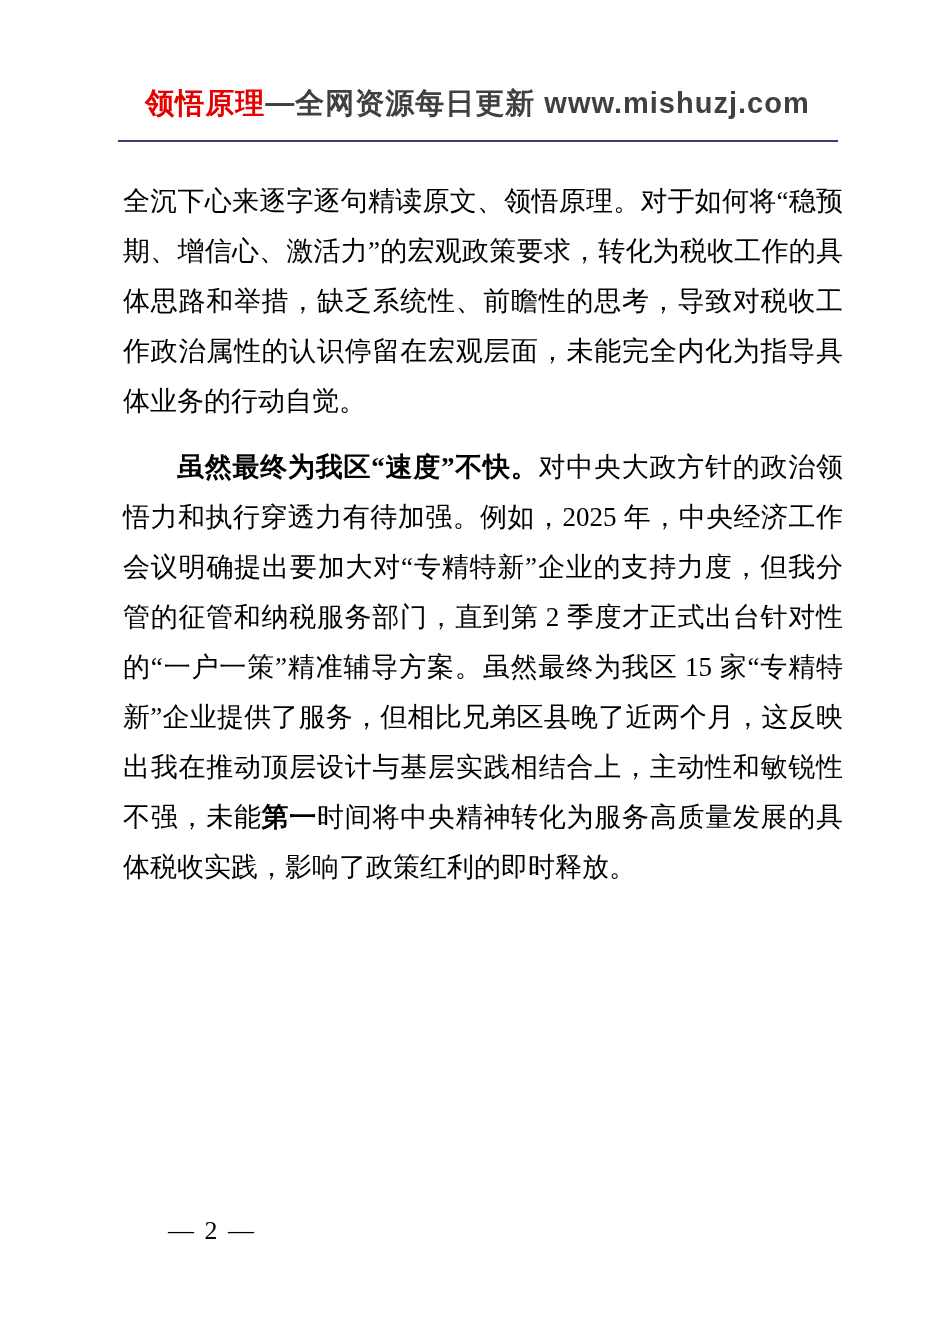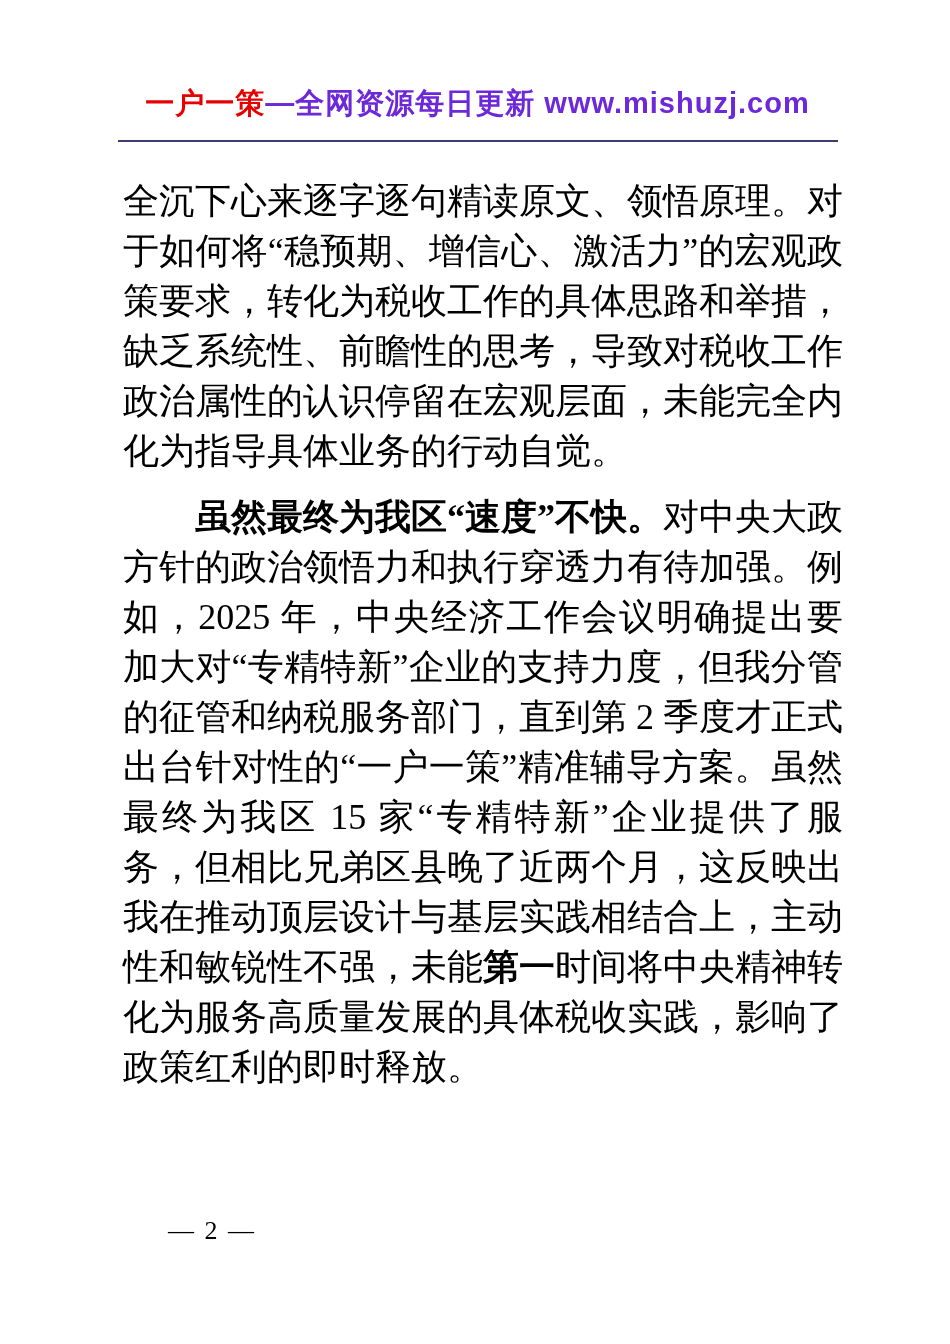--- a/index.html
+++ b/index.html
@@ -19,34 +19,34 @@
     left: 115px;
     right: 110px;
     text-align: center;
     font-family: "Liberation Sans", "DejaVu Sans", sans-serif;
     font-weight: bold;
     font-size: 29px;
     letter-spacing: 1px;
     white-space: nowrap;
   }
   .header .brand { color: #e60000; }
-  .header .rest  { color: #6d28d9; }
+  .header .rest  { color: #404040; }
   .header-rule {
     position: absolute;
     top: 140px;
     left: 118px;
     right: 112px;
     border-top: 2px solid #3c3c6e;
   }
   .body-text {
     position: absolute;
     top: 176px;
     left: 123px;
     width: 720px;
-    font-size: 36px;
+    font-size: 27px;
     line-height: 50px;
     color: #000000;
     text-align: justify;
   }
   p.para { margin-bottom: 16px; }
   p.para.indent { text-indent: 2em; }
   .bold { font-weight: bold; }
   .footer {
     position: absolute;
     top: 1216px;
@@ -55,21 +55,21 @@
     color: #000000;
     letter-spacing: 2px;
   }
 </style>
 </head>
 <body>
 
 <div class="page">
 
   <div class="header">
-    <span class="brand">一户一策</span><span class="rest">—全网资源每日更新 www.mishuzj.com</span>
+    <span class="brand">领悟原理</span><span class="rest">—全网资源每日更新 www.mishuzj.com</span>
   </div>
 
   <div class="header-rule"></div>
 
   <div class="body-text">
       <p class="para"><span>全沉下心来逐字逐句精读原文、领悟原理。对于如何将“稳预期、增信心、激活力”的宏观政策要求，转化为税收工作的具体思路和举措，缺乏系统性、前瞻性的思考，导致对税收工作政治属性的认识停留在宏观层面，未能完全内化为指导具体业务的行动自觉。</span></p>
       <p class="para indent"><span class="bold">虽然最终为我区“速度”不快。</span><span>对中央大政方针的政治领悟力和执行穿透力有待加强。例如，2025 年，中央经济工作会议明确提出要加大对“专精特新”企业的支持力度，但我分管的征管和纳税服务部门，直到第 2 季度才正式出台针对性的“一户一策”精准辅导方案。虽然最终为我区 15 家“专精特新”企业提供了服务，但相比兄弟区县晚了近两个月，这反映出我在推动顶层设计与基层实践相结合上，主动性和敏锐性不强，未能</span><span class="bold">第一</span><span>时间将中央精神转化为服务高质量发展的具体税收实践，影响了政策红利的即时释放。</span></p>
     </div>
 
   <div class="footer">— 2 —</div>

